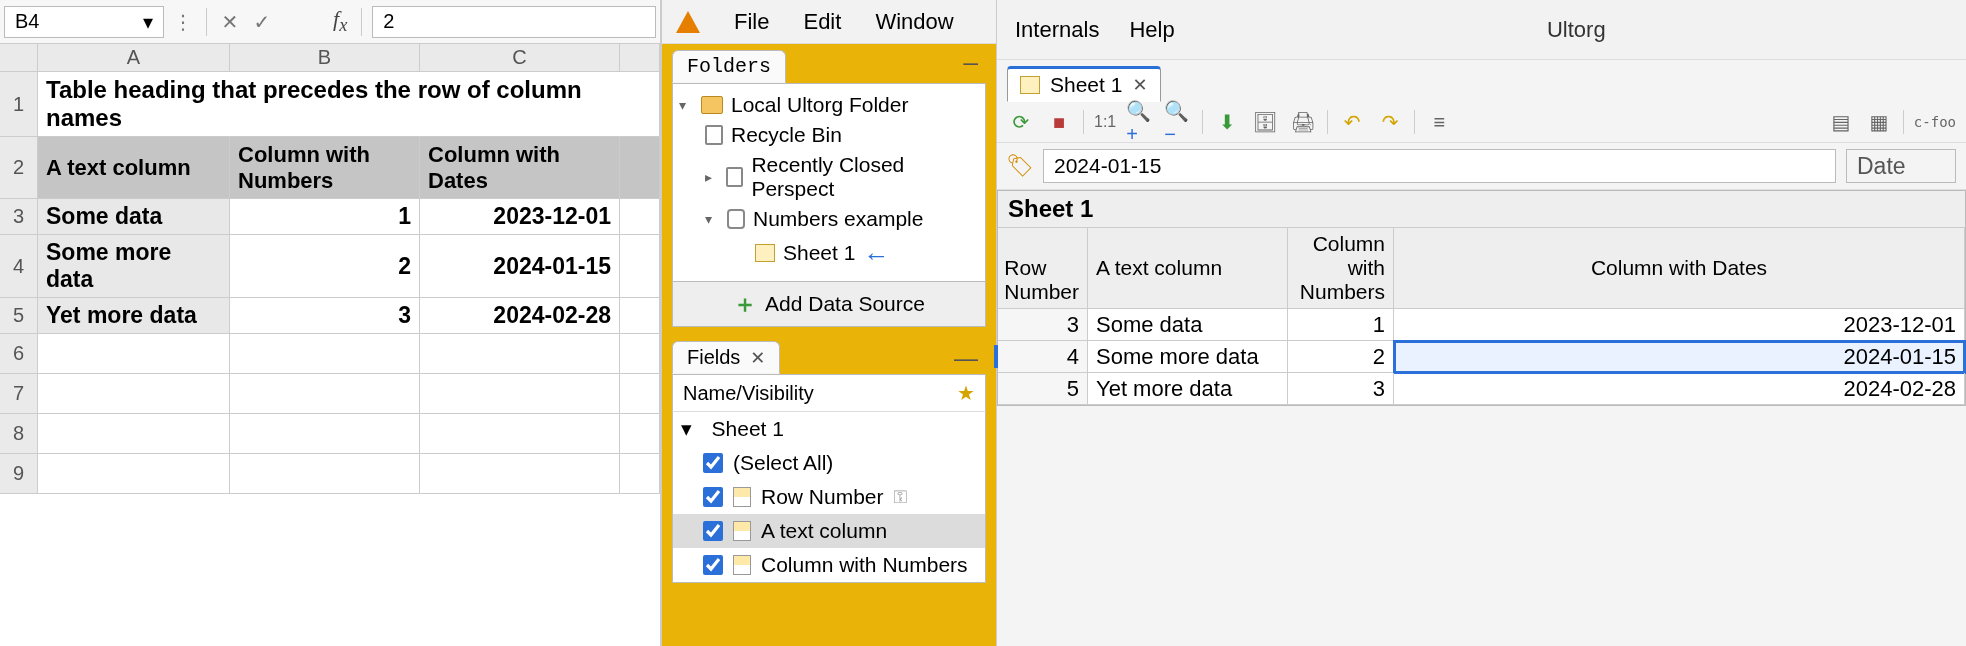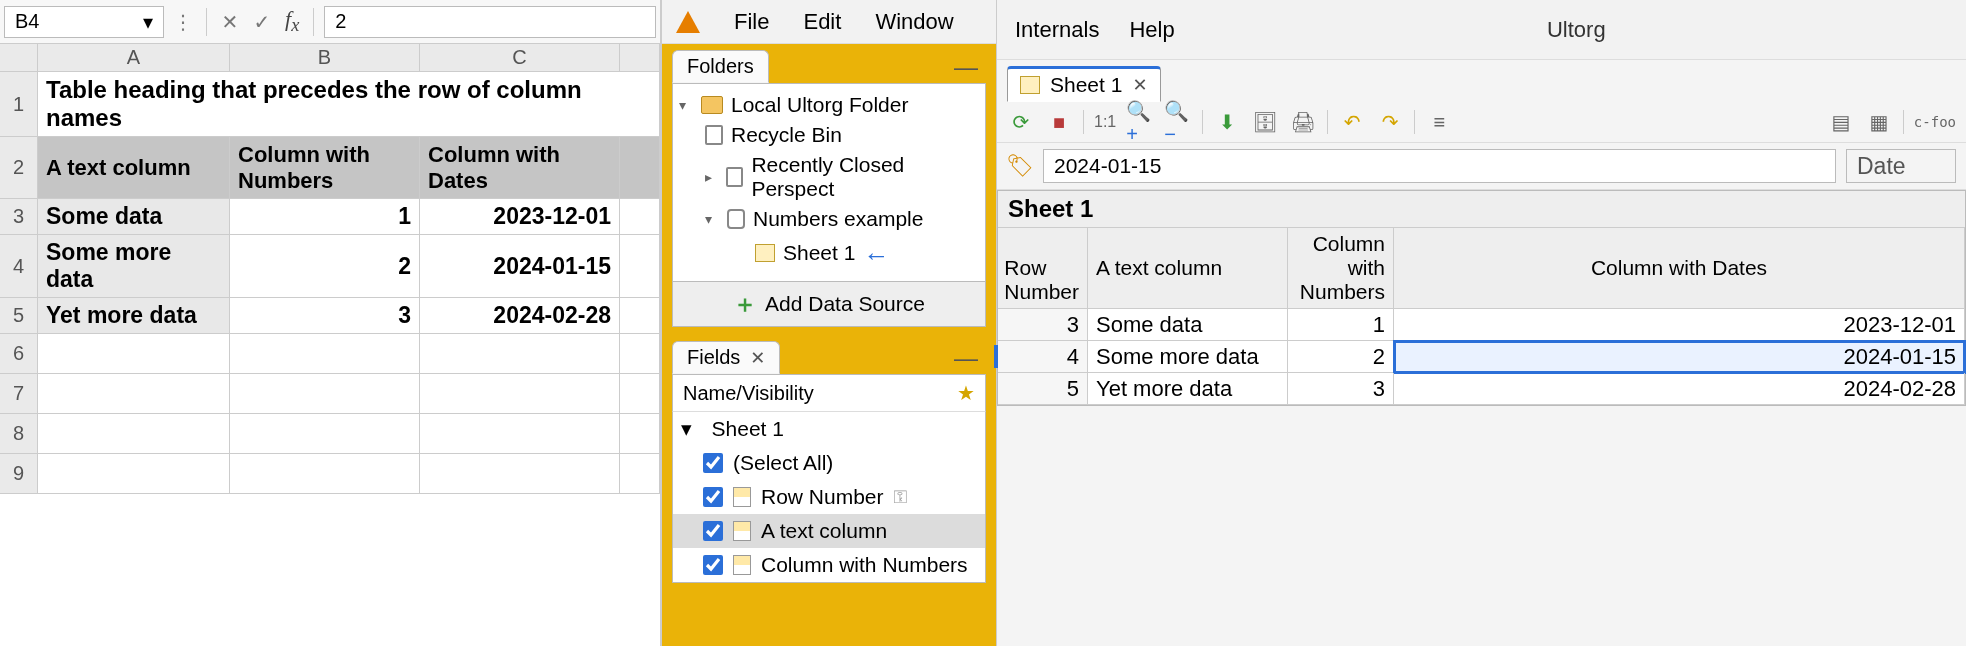--- a/index.html
+++ b/index.html
@@ -34,21 +34,21 @@
     border: 1px solid #bbb;
     background: #fff;
     font-size: 20px;
     padding: 2px 10px;
     display: flex;
     align-items: center;
     justify-content: space-between;
   }
   .fx-bar .sep { width:1px;height:28px;background:#ccc;margin:0 4px;}
   .fx-btn { width:26px;height:26px;display:flex;align-items:center;justify-content:center;color:#777;font-size:20px; }
-  .fx-label { font-style: italic; font-family: Georgia, serif; font-size: 22px; color:#444; padding:0 4px;}
+  .fx-label { font-style: italic; font-family: Georgia, serif; font-size: 22px; color:#444; padding:0 4px;margin-left:48px;}
   .fx-input {
     flex:1; height:32px; border:1px solid #bbb; background:#fff;
     padding:2px 10px; font-size:20px; display:flex; align-items:center;
   }
   .sheet {
     display:flex; flex-direction:column; background:#fff;
   }
   .col-row { display:flex; height:28px; background:#eaeaea;}
   .corner { width:38px; border-right:1px solid #ccc; border-bottom:1px solid #ccc; background:#eaeaea;}
   .col-h {
@@ -84,21 +84,21 @@
   }
   .app-menu {
     height:44px;display:flex;align-items:center;gap:34px;
     padding:0 14px;background:#f2f2f2;border-bottom:1px solid #ddd;
   }
   .app-menu .logo {
     width:0;height:0;border-left:12px solid transparent;border-right:12px solid transparent;
     border-bottom:22px solid #e67e00;
   }
   .app-menu span { font-size:22px; }
-  .panel-tabs { display:flex;align-items:center;padding:6px 10px 0;}
+  .panel-tabs { display:flex;padding:6px 10px 0;font-family:Liberation Mono, monospace;}
   .panel-tab {
     border:1px solid #bbb;border-bottom:1px solid #f5f5f5;
     border-radius:6px 6px 0 0;padding:4px 14px;background:#fafafa;font-size:20px;
   }
   .panel-tab + .minimize { margin-left:auto; font-size:24px;color:#555;padding:0 8px;}
   .tree {
     border:1px solid #bbb; padding:6px 4px 10px; font-size:21px;
     background:#fff; margin:0 10px;
   }
   .tree .trow { display:flex;align-items:center;gap:8px;padding:3px 2px;}

